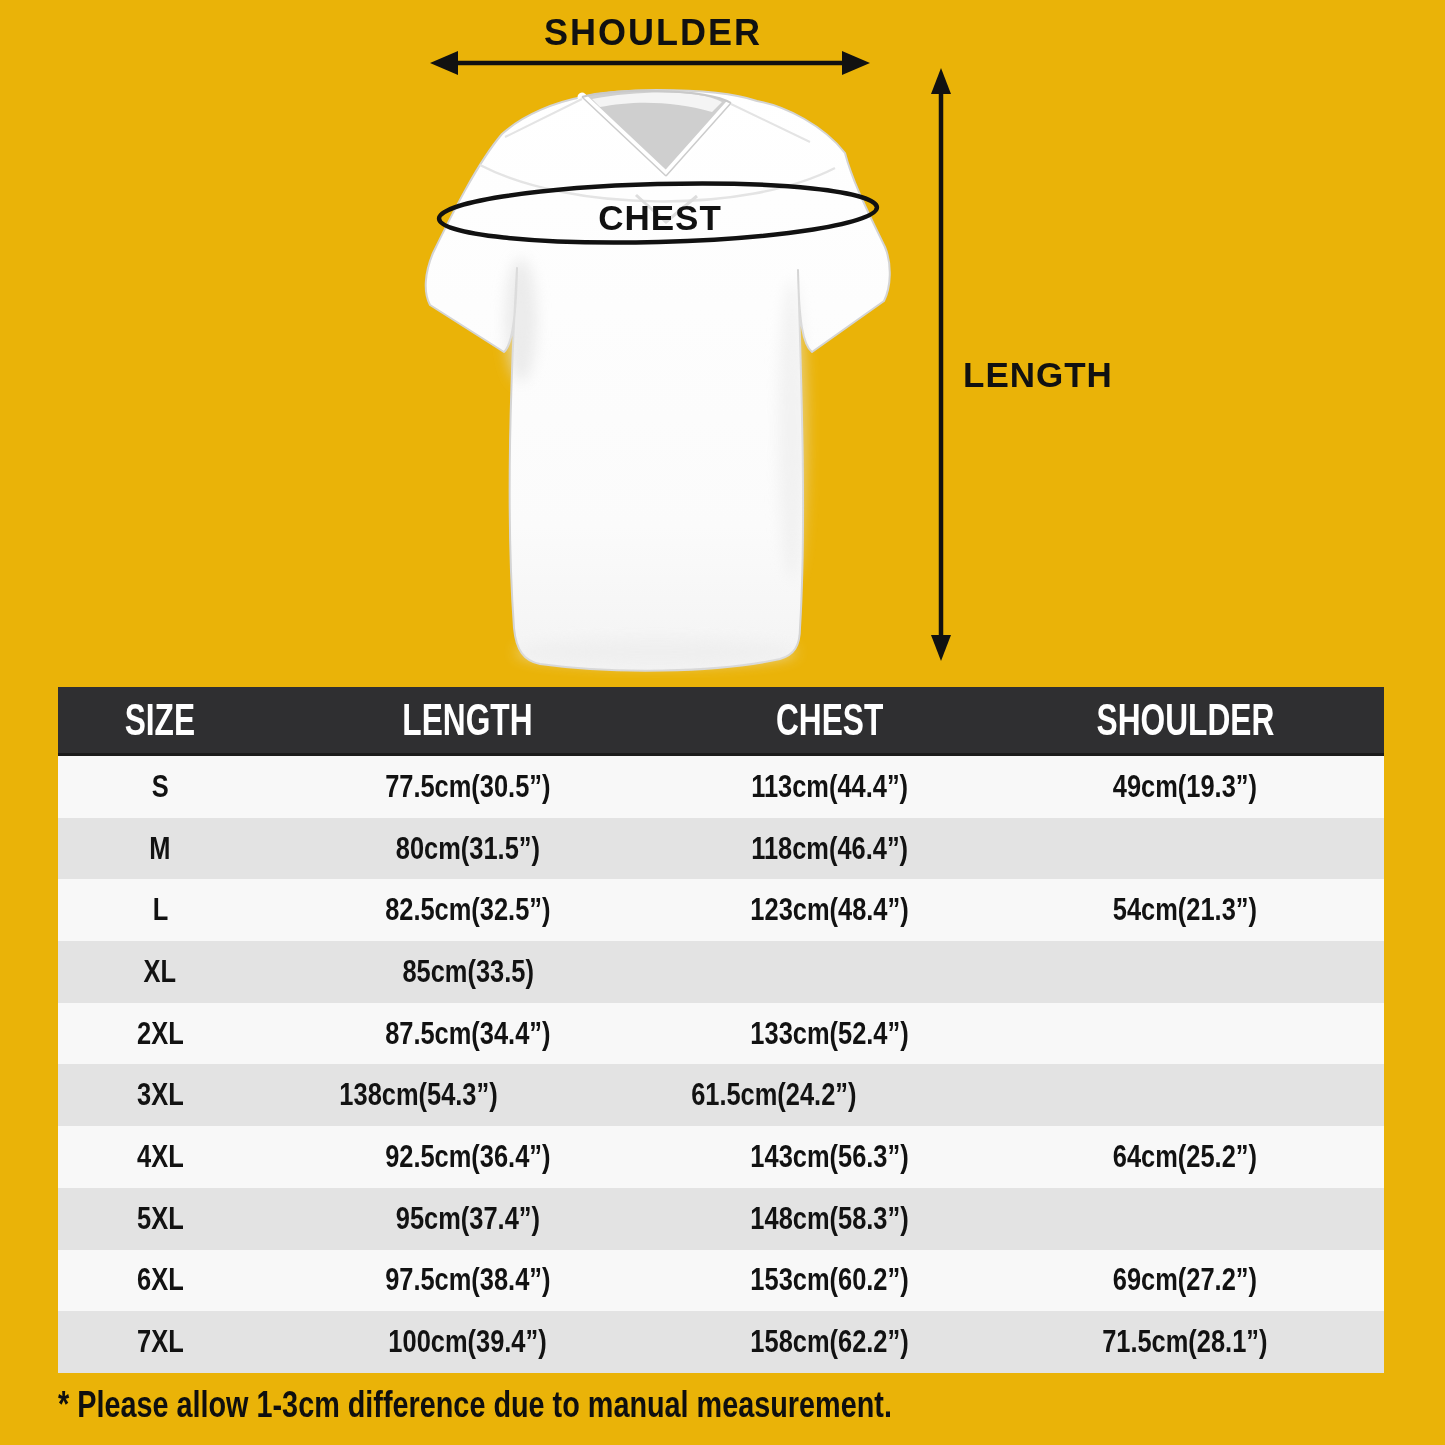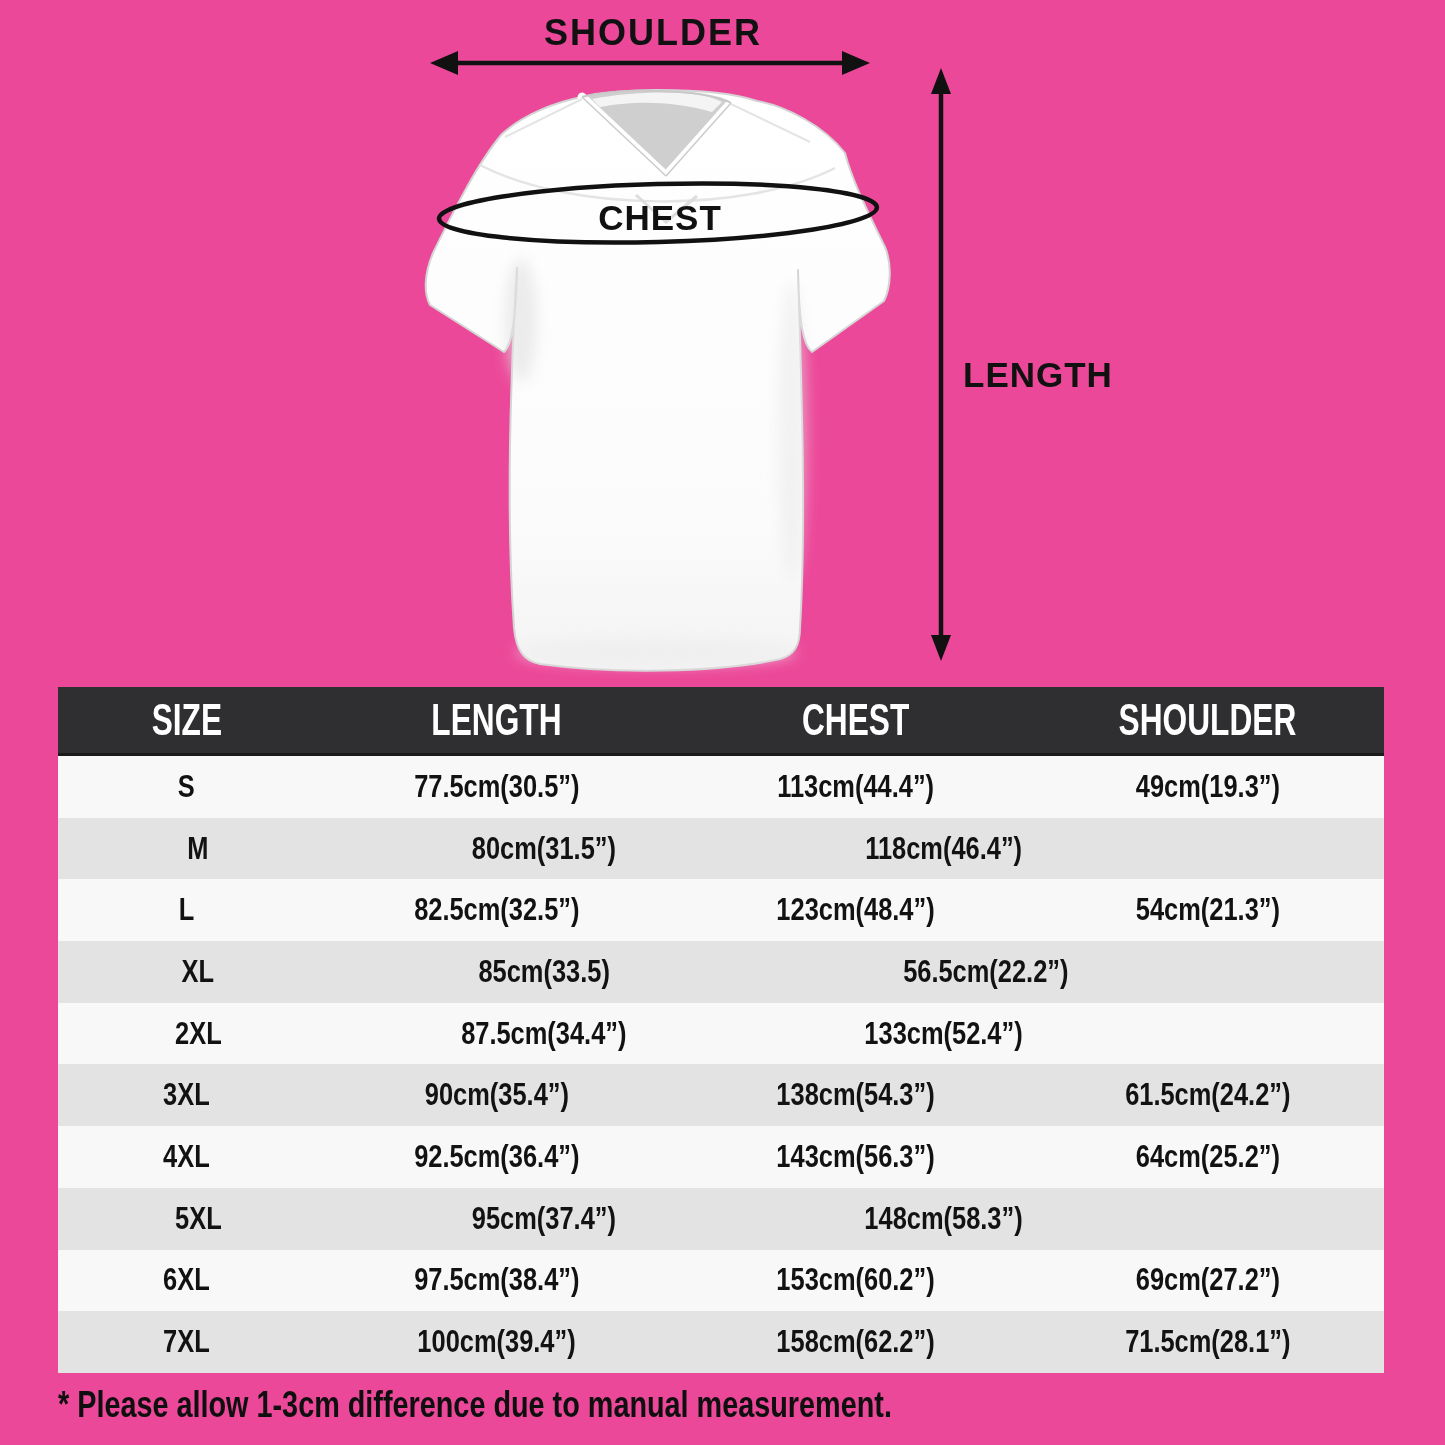--- a/index.html
+++ b/index.html
@@ -1,28 +1,28 @@
 <!DOCTYPE html>
 <html><head>
 <meta charset="utf-8">
 <style>
   html,body{margin:0;padding:0;background:#ffffff;}
   body{width:1445px;height:1445px;font-family:"Liberation Sans",sans-serif;}
-  .stage{position:relative;width:1445px;height:1445px;background:#ec4899;overflow:hidden;}
+  .stage{position:relative;width:1445px;height:1445px;background:#eab308;overflow:hidden;}
 
   
   .hero{position:absolute;top:0;left:0;width:1445px;height:688px;}
 
   
   .size-table{position:absolute;top:687px;left:58px;width:1326px;}
   .trow{display:flex;height:61.7px;align-items:stretch;}
   .thead{height:66px;background:#2f2f31;border-bottom:3px solid #1b1b1b;}
   .r-light{background:#f8f8f8;}
   .r-dark{background:#e3e3e3;}
-  .tcell{display:flex;justify-content:center;align-items:center;height:100%;padding-left:38px;}
+  .tcell{display:flex;justify-content:center;align-items:center;height:100%;}
   .c1{width:15.4%;} .c2{width:31%;} .c3{width:23.6%;} .c4{width:30%;}
   .cx{font-weight:bold;font-size:31px;color:#121212;transform:scaleX(0.82);
       white-space:nowrap;letter-spacing:0px;}
   .thead .cx{font-size:44px;color:#ffffff;transform:scaleX(0.72);}
 
   
   .footnote{position:absolute;left:58px;top:1384px;font-size:36px;font-weight:bold;
             color:#0f0f0f;transform:scaleX(0.8);transform-origin:left center;
             white-space:nowrap;}
 </style>
@@ -153,42 +153,36 @@
           <span class="cx">54cm(21.3”)</span>
         </div>
     </div>
     <div class="trow r-dark">
       <div class="tcell c1">
           <span class="cx">XL</span>
         </div>
       <div class="tcell c2">
           <span class="cx">85cm(33.5)</span>
         </div>
-      <div class="tcell c4">
-          <span class="cx">56.5cm(22.2”)</span>
-        </div>
     </div>
     <div class="trow r-light">
       <div class="tcell c1">
           <span class="cx">2XL</span>
         </div>
       <div class="tcell c2">
           <span class="cx">87.5cm(34.4”)</span>
         </div>
       <div class="tcell c3">
           <span class="cx">133cm(52.4”)</span>
         </div>
     </div>
     <div class="trow r-dark">
       <div class="tcell c1">
           <span class="cx">3XL</span>
         </div>
-      <div class="tcell c2">
-          <span class="cx">90cm(35.4”)</span>
-        </div>
       <div class="tcell c3">
           <span class="cx">138cm(54.3”)</span>
         </div>
       <div class="tcell c4">
           <span class="cx">61.5cm(24.2”)</span>
         </div>
     </div>
     <div class="trow r-light">
       <div class="tcell c1">
           <span class="cx">4XL</span>

